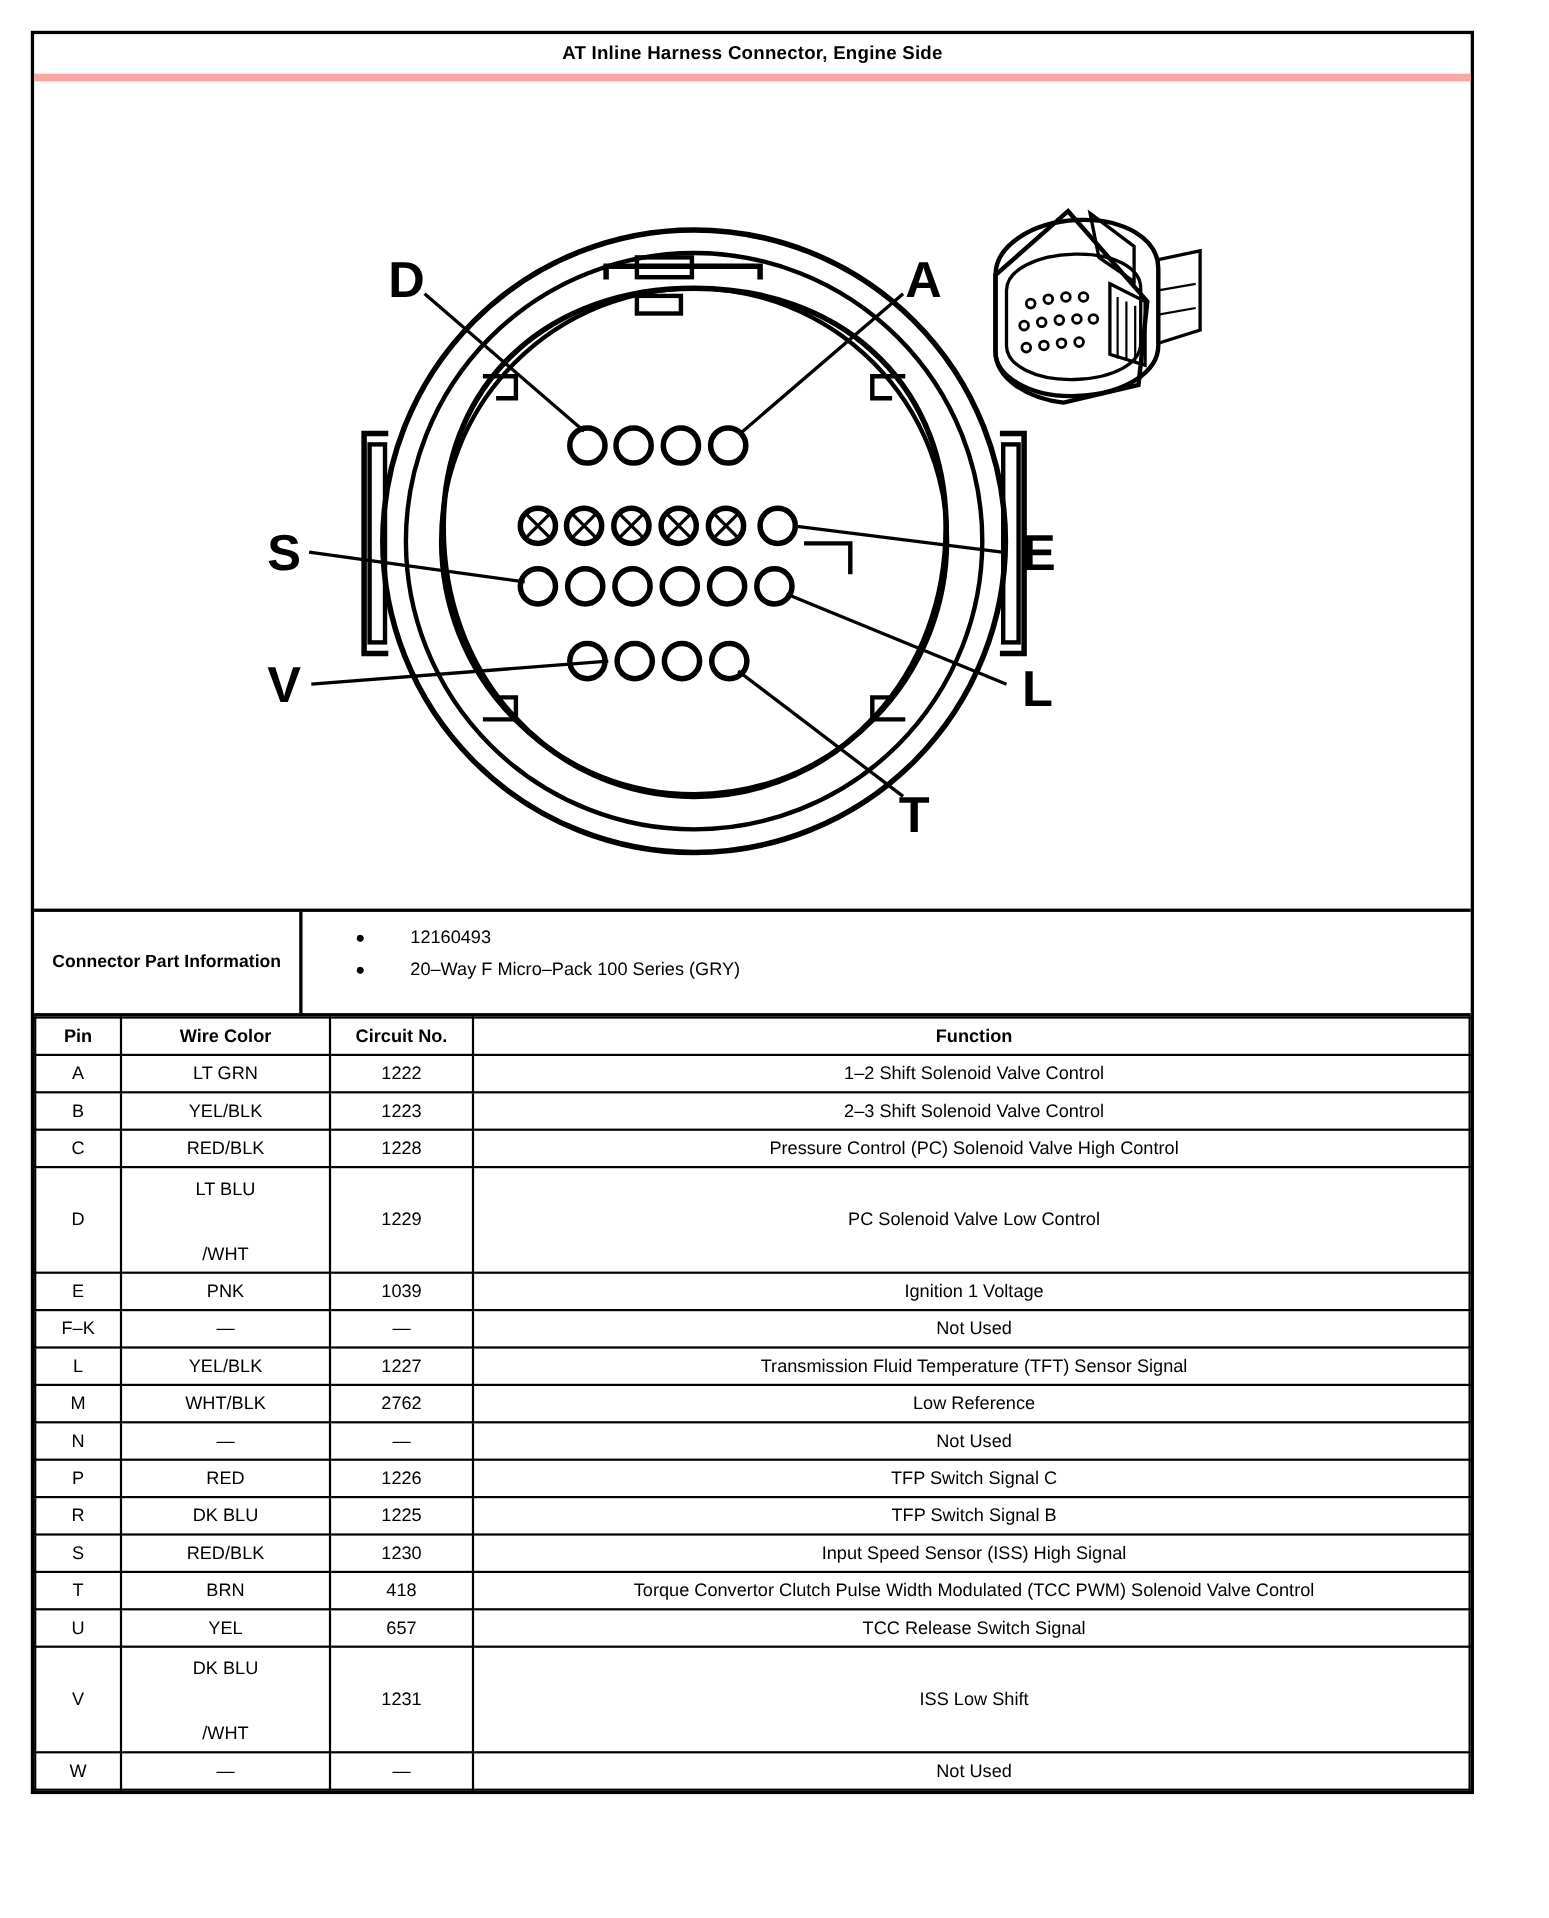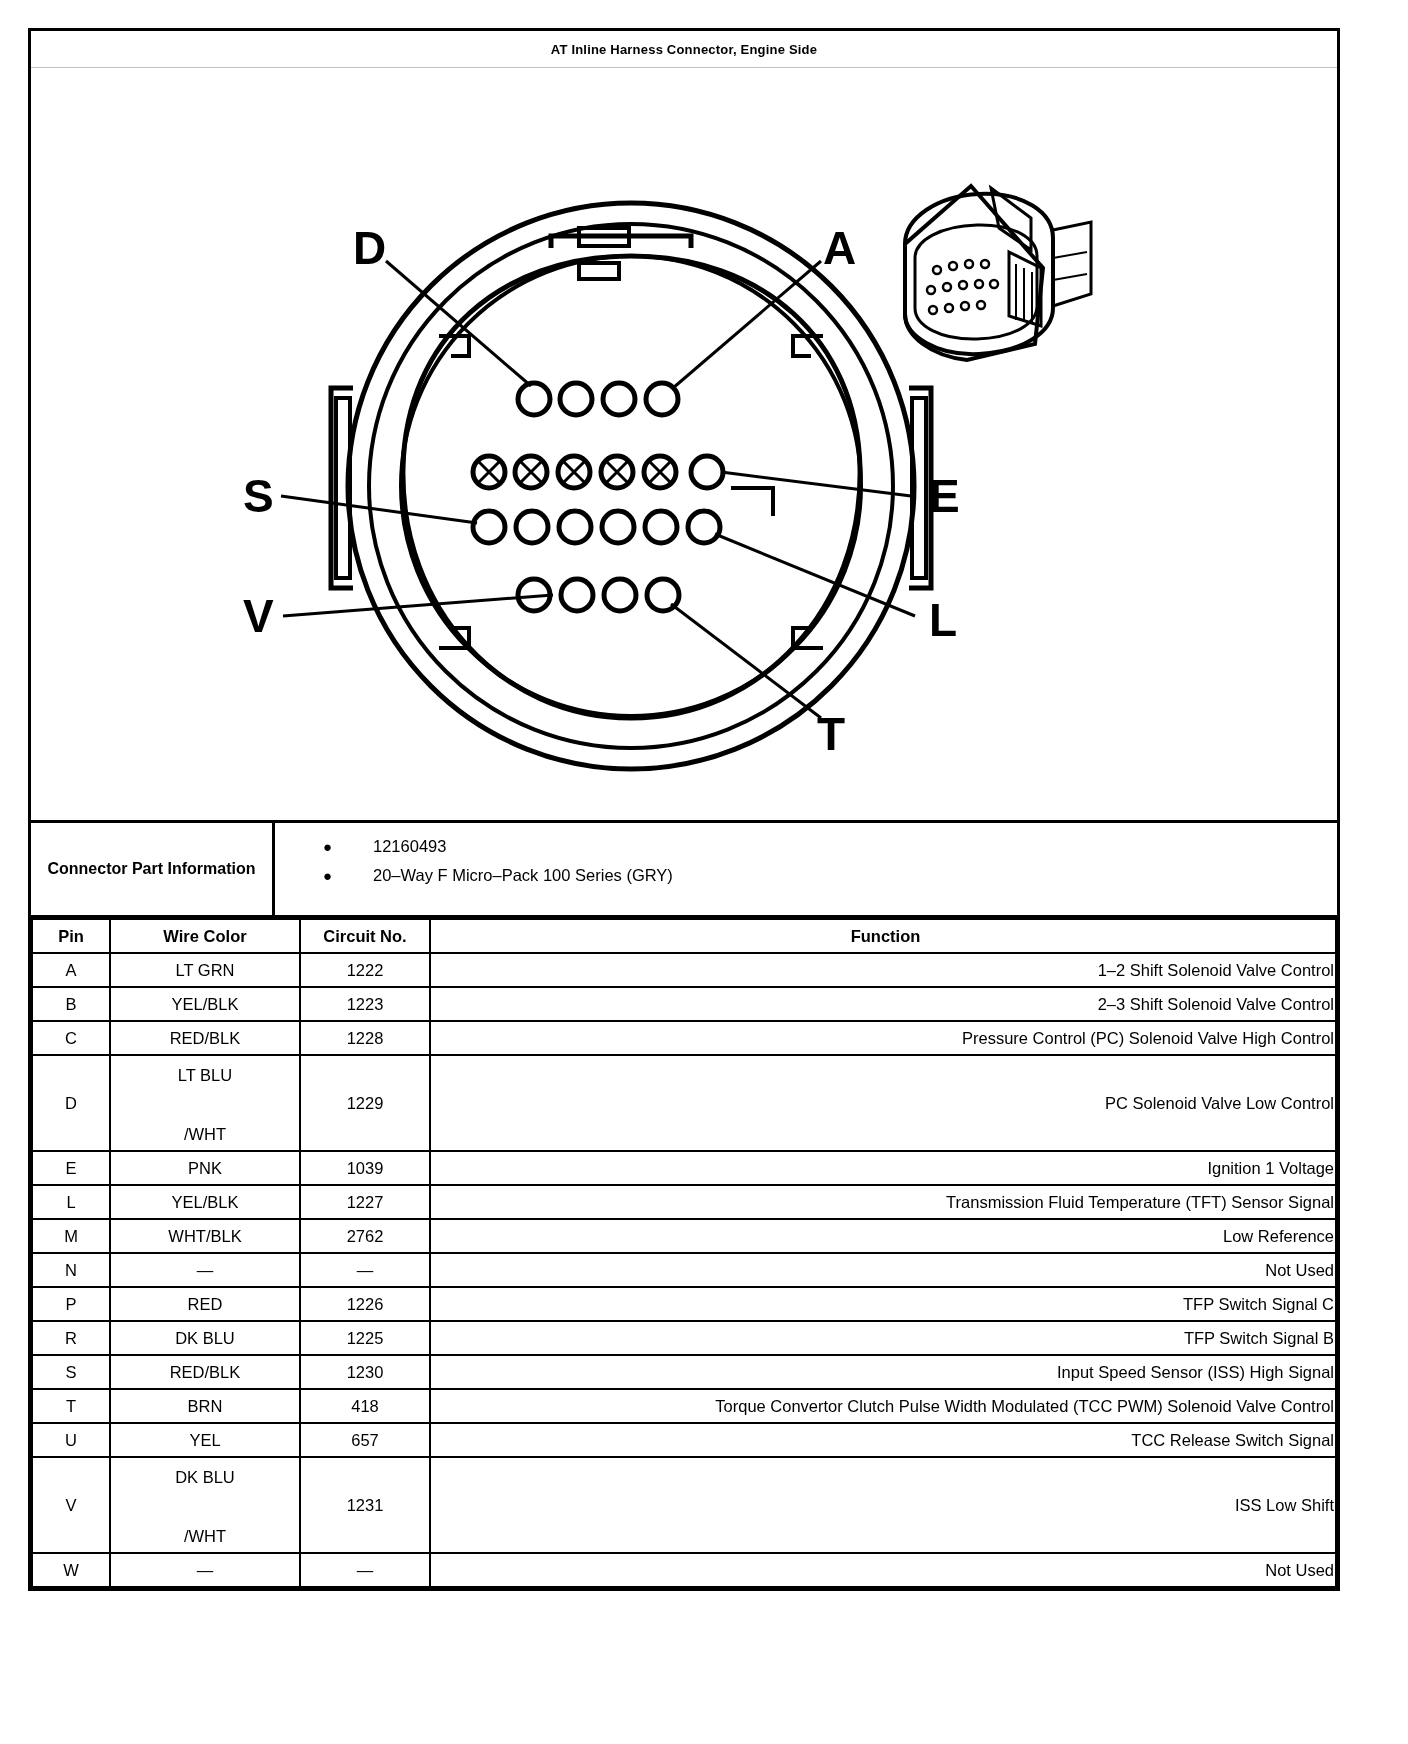--- a/index.html
+++ b/index.html
@@ -23,25 +23,25 @@
   .sheet {
     position: absolute;
     left: 28px;
     top: 28px;
     width: 1312px;
     border: 3px solid #000;
     box-sizing: border-box;
   }
   .title-bar {
     height: 36px;
-    border-bottom: 1px solid #fca5a5;
+    border-bottom: 7px solid #fca5a5;
     display: flex;
     align-items: center;
     justify-content: center;
-    font-size: 13px;
+    font-size: 17px;
     font-weight: bold;
     letter-spacing: 0.2px;
   }
   .figure {
     position: relative;
     height: 752px;
     border-bottom: 3px solid #000;
     overflow: hidden;
   }
   .figure svg { display: block; }
@@ -92,21 +92,21 @@
   }
   table.pins th {
     font-weight: bold;
     height: 34px;
     text-align: center;
   }
   table.pins td { height: 34px; }
   .col-pin   { width: 78px;  text-align: center; }
   .col-color { width: 190px; text-align: center; }
   .col-circ  { width: 130px; text-align: center; margin-left: 48px; }
-  .col-func  { text-align: right; padding-left: 6px; }
+  .col-func  { text-align: center; padding-left: 6px; }
   table.pins tr.tall td { height: 96px; }
   .two-line {
     display: flex;
     flex-direction: column;
     justify-content: space-between;
     height: 78px;
     align-items: center;
     padding-top: 4px;
   }
   .two-line span { display: block; }
@@ -287,20 +287,26 @@
             <td class="col-circ">1229</td>
             <td class="col-func nowrap">PC Solenoid Valve Low Control</td>
           </tr>
           <tr>
             <td class="col-pin">E</td>
             <td class="col-color">PNK</td>
             <td class="col-circ">1039</td>
             <td class="col-func nowrap">Ignition 1 Voltage</td>
           </tr>
           <tr>
+            <td class="col-pin">F–K</td>
+            <td class="col-color">—</td>
+            <td class="col-circ">—</td>
+            <td class="col-func nowrap">Not Used</td>
+          </tr>
+          <tr>
             <td class="col-pin">L</td>
             <td class="col-color">YEL/BLK</td>
             <td class="col-circ">1227</td>
             <td class="col-func nowrap">Transmission Fluid Temperature (TFT) Sensor Signal</td>
           </tr>
           <tr>
             <td class="col-pin">M</td>
             <td class="col-color">WHT/BLK</td>
             <td class="col-circ">2762</td>
             <td class="col-func nowrap">Low Reference</td>

